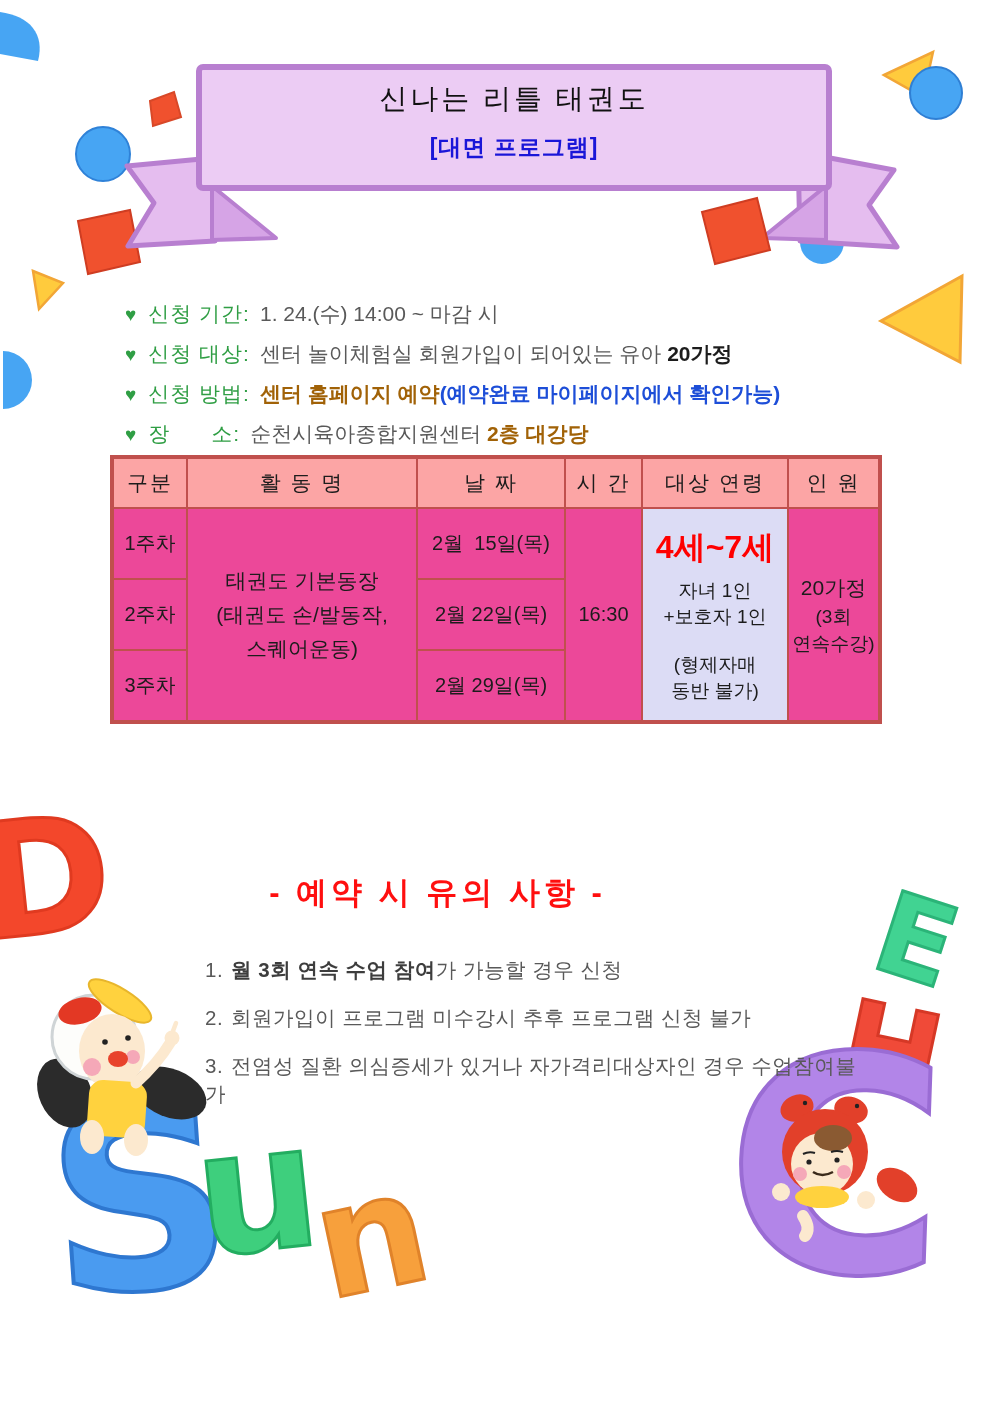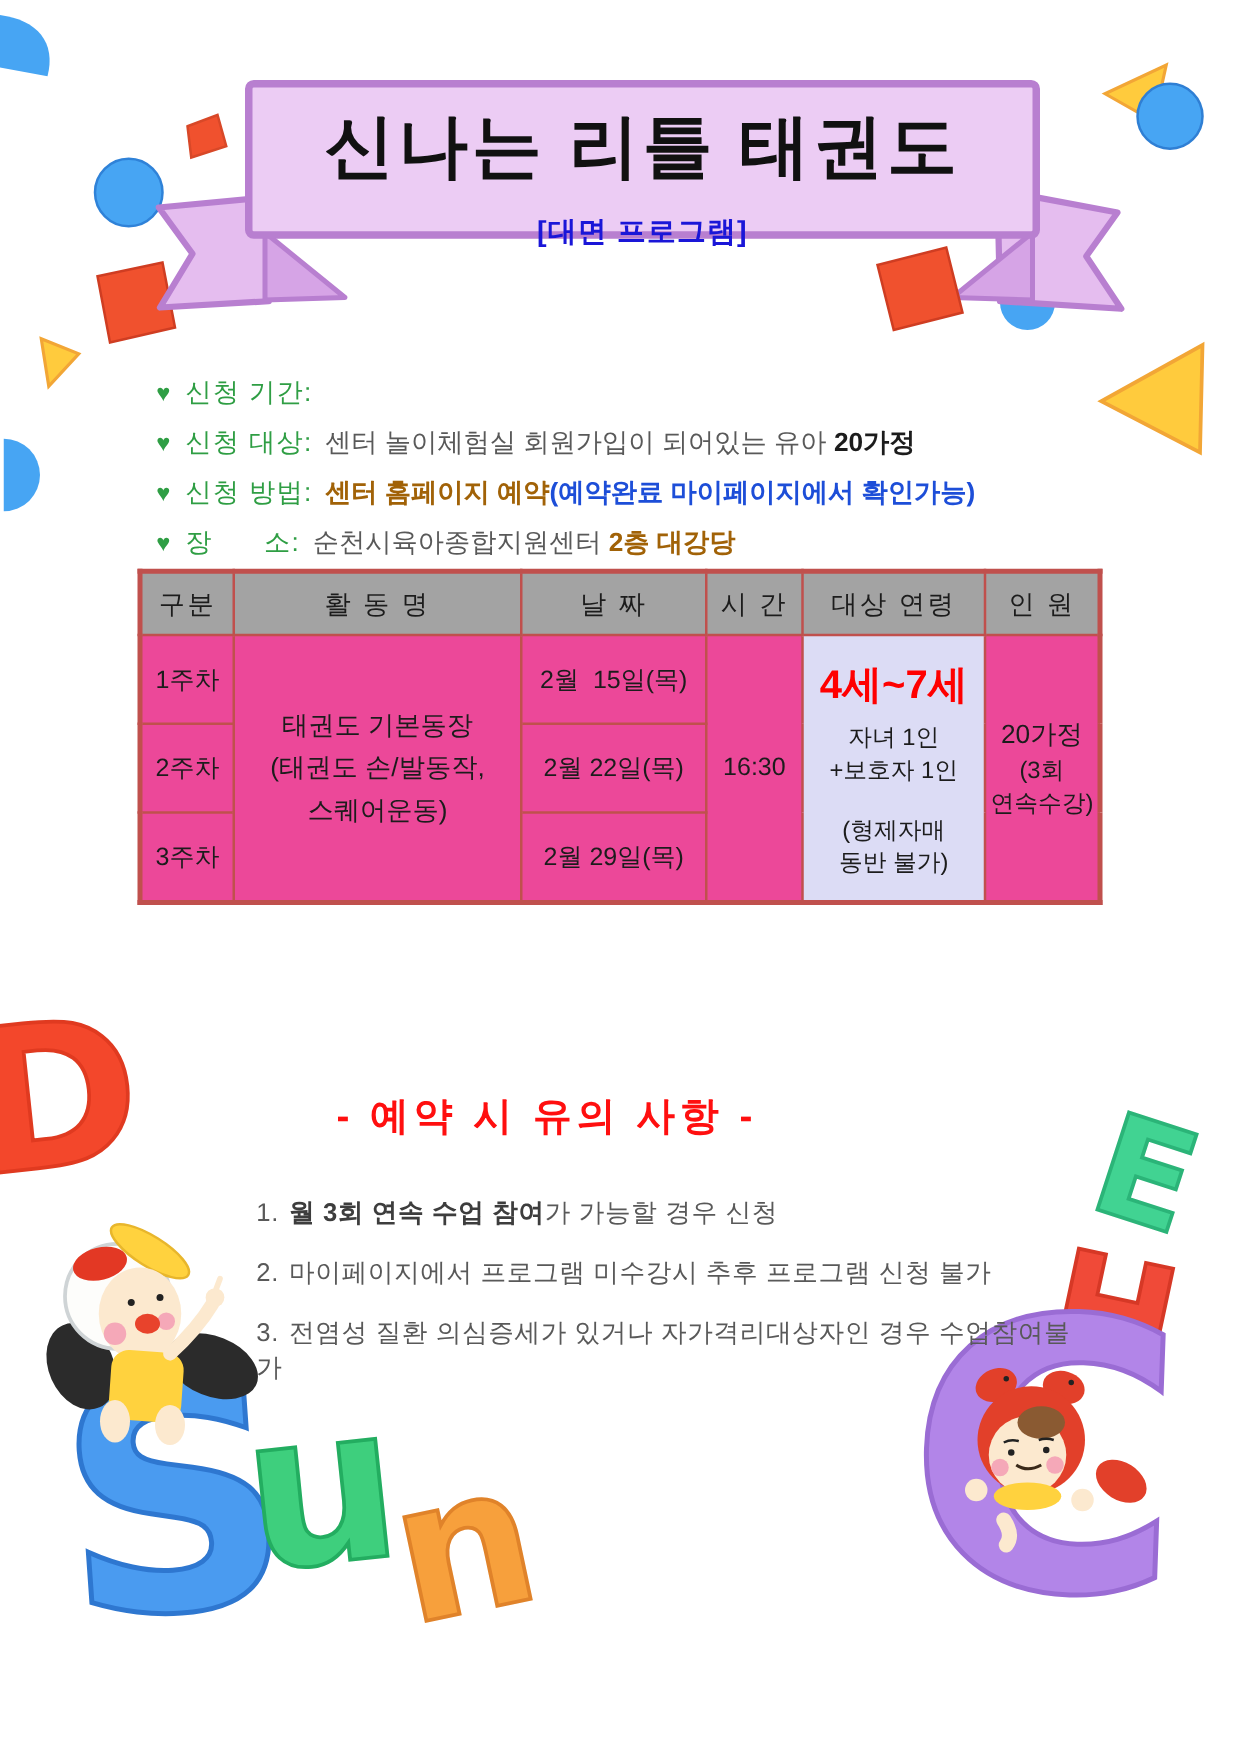--- a/index.html
+++ b/index.html
@@ -14,37 +14,37 @@
   .ltr-s{left:48px;top:1072px;font-size:255px;color:#4a9bf0;transform:rotate(-4deg);-webkit-text-stroke:4px #2e77d0;}
   .ltr-u{left:196px;top:1105px;font-size:172px;color:#3ecf7d;transform:rotate(-6deg);-webkit-text-stroke:3px #23ad60;}
   .ltr-n{left:316px;top:1158px;font-size:155px;color:#f7a03c;transform:rotate(-12deg);-webkit-text-stroke:3px #e0832a;}
   .ltr-e{left:878px;top:884px;font-size:112px;color:#41d392;transform:rotate(18deg);-webkit-text-stroke:3px #2bb478;}
   .ltr-h{left:842px;top:992px;font-size:118px;color:#f04a38;transform:rotate(12deg);-webkit-text-stroke:3px #d63826;}
   .ltr-c{left:726px;top:1018px;font-size:300px;color:#b285e8;transform:rotate(2deg);-webkit-text-stroke:4px #9a6cd4;}
   
   .decor-svg{position:absolute;left:0;top:0;z-index:2;pointer-events:none;}
   
   .banner-text{position:absolute;left:200px;top:80px;width:628px;z-index:5;text-align:center;}
-  .banner-title{font-size:56px;font-weight:bold;color:#111111;letter-spacing:3px;}
+  .banner-title{font-size:28px;font-weight:normal;color:#111111;letter-spacing:3px;}
   .banner-subtitle{margin-top:14px;font-size:23px;font-weight:bold;color:#1a16d8;letter-spacing:1px;}
   
   .info{position:absolute;left:125px;top:300px;z-index:5;}
   .info-row{display:flex;align-items:baseline;height:40px;font-size:21px;white-space:pre;}
   .heart{color:#2f9e44;font-size:19px;margin-right:12px;}
   .lbl{color:#2f9e44;margin-right:10px;letter-spacing:1px;}
   .val{color:#595959;}
   .val-b{color:#1c1c1c;font-weight:bold;}
   .val-blue{color:#a16207;font-weight:bold;}
   .val-red{color:#1d4ed8;font-weight:bold;}
   
   .tkd-table{position:absolute;left:110px;top:455px;z-index:5;border-collapse:collapse;
              table-layout:fixed;font-size:20px;color:#1c1c1c;}
   .tkd-table td,.tkd-table th{border:2px solid #c0504d;text-align:center;vertical-align:middle;padding:0;}
   .tkd-table{border:4px solid #c0504d;}
-  .tkd-table thead th{background:#a3a3a3;height:48px;font-weight:500;font-size:21px;letter-spacing:2px;}
+  .tkd-table thead th{background:#fca5a5;height:48px;font-weight:500;font-size:21px;letter-spacing:2px;}
   .tkd-table tbody td{height:69px;background:#ec4899;}
   .cell-age{background:#dcdcf5 !important;}
   .age-hl{color:#ff0000;font-weight:bold;font-size:32px;margin-bottom:8px;}
   .age-ln{font-size:19px;line-height:26px;color:#1c1c1c;}
   .age-gap{height:22px;}
   .cap-ln1{font-size:21px;line-height:30px;}
   .cap-ln{font-size:19px;line-height:27px;}
   .act-ln{font-size:21px;line-height:34px;}
   .date-cell{white-space:pre;}
   
@@ -138,20 +138,21 @@
 
   <div class="banner-text">
     <div class="banner-title">신나는 리틀 태권도</div>
     <div class="banner-subtitle">[대면 프로그램]</div>
   </div>
 
   <div class="info">
     <div class="info-row">
       <span class="heart">♥</span>
       <span class="lbl">신청 기간:</span>
+      <span class="val">1. 24.(수) 14:00 ~ 마감 시</span>
     </div>
     <div class="info-row">
       <span class="heart">♥</span>
       <span class="lbl">신청 대상:</span>
       <span class="val">센터 놀이체험실 회원가입이 되어있는 유아 </span>
       <span class="val-b">20가정</span>
     </div>
     <div class="info-row">
       <span class="heart">♥</span>
       <span class="lbl">신청 방법:</span>
@@ -219,20 +220,20 @@
       </tr>
     </tbody>
   </table>
 
   <div class="notice-heading">- 예약 시 유의 사항 -</div>
   <div class="notice-list">
     <div class="notice-item">
       <span class="notice-num">1.</span><span class="notice-bold">월 3회 연속 수업 참여</span><span>가 가능할 경우 신청</span>
     </div>
     <div class="notice-item">
-      <span class="notice-num">2.</span><span class="notice-bold"></span><span>마이페이지에서 프로그램 미수강시 추후 프로그램 신청 불가</span>
+      <span class="notice-num">2.</span><span class="notice-bold"></span><span>회원가입이 프로그램 미수강시 추후 프로그램 신청 불가</span>
     </div>
     <div class="notice-item">
       <span class="notice-num">3.</span><span class="notice-bold"></span><span>전염성 질환 의심증세가 있거나 자가격리대상자인 경우 수업참여불가</span>
     </div>
   </div>
 
 </div>
 
 </body></html>

